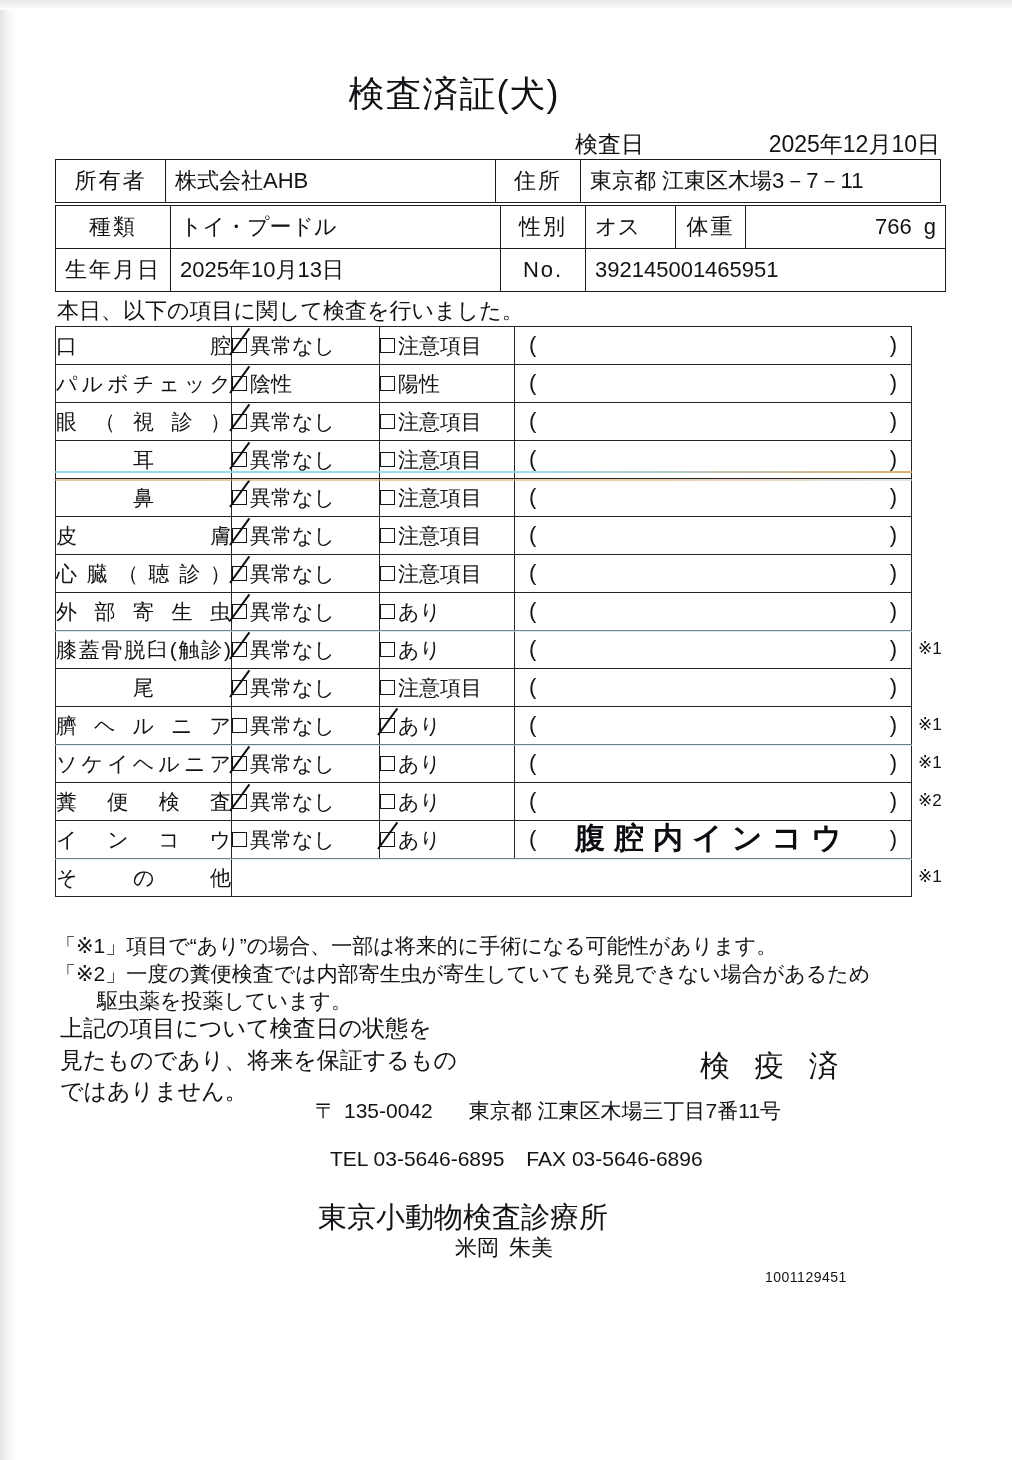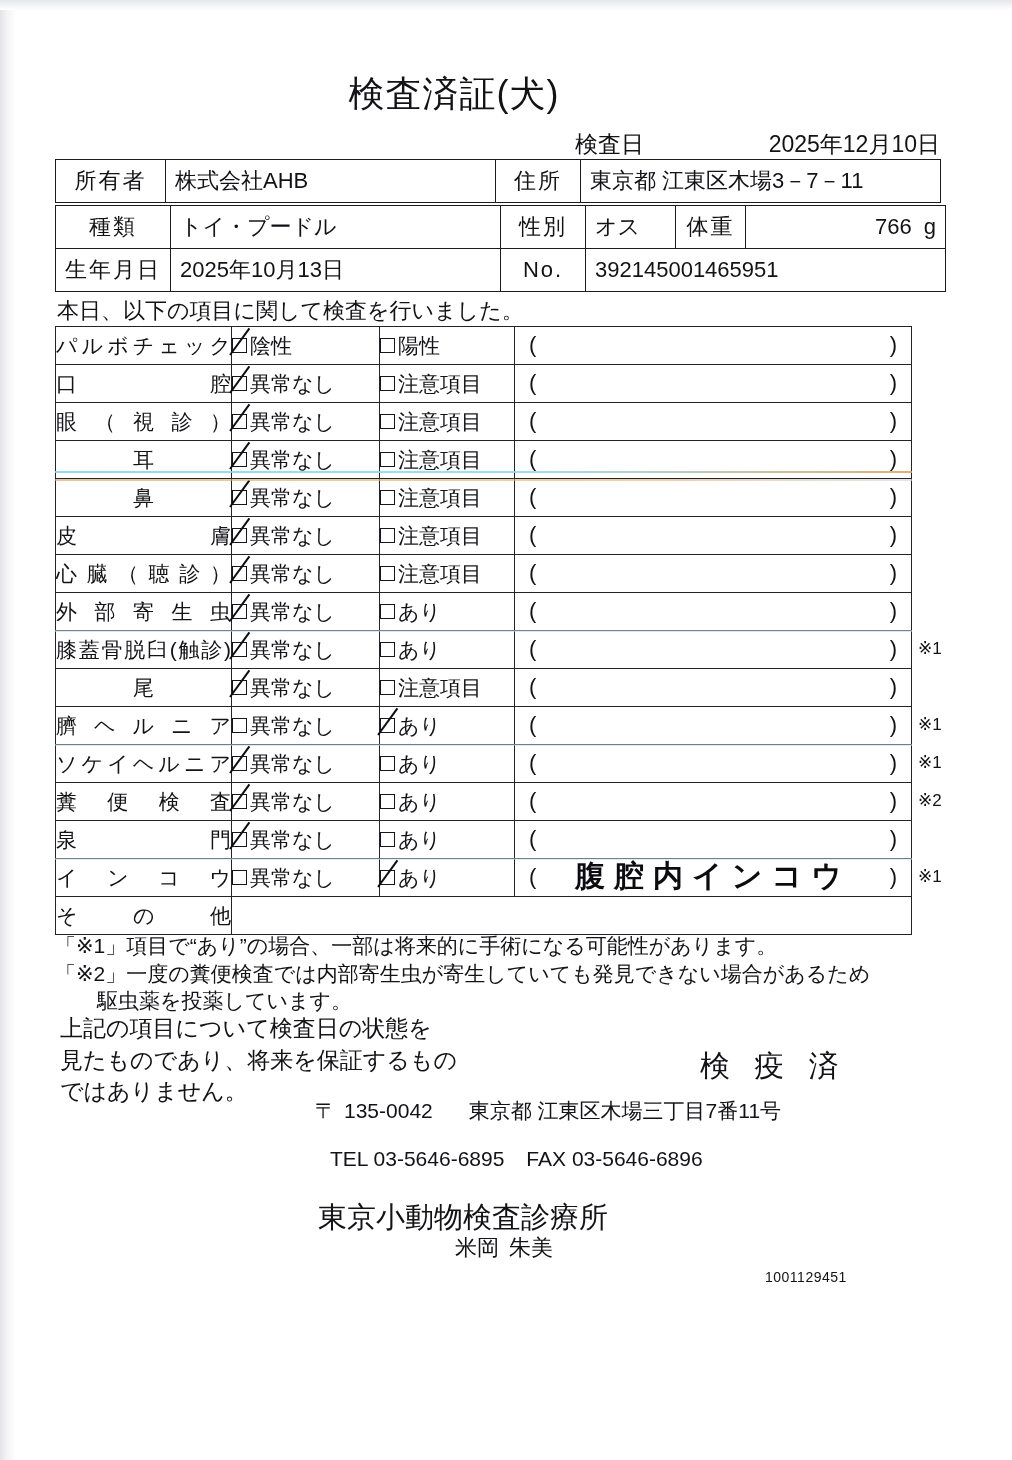--- a/index.html
+++ b/index.html
@@ -257,56 +257,56 @@
     </tr>
   </tbody>
     </table>
 
   <div class="statement">本日、以下の項目に関して検査を行いました。</div>
 
   <table id="exam-table">
       <tbody id="exam-body">
         <tr>
           <td class="c-label">
+            <span class="lbl-just">口腔</span>
+          </td>
+          <td class="c-opt1"><span class="opt">
+              <span class="cbox checked"></span>
+              <span>異常なし</span>
+            </span></td>
+          <td class="c-opt2"><span class="opt">
+              <span class="cbox"></span>
+              <span>注意項目</span>
+            </span></td>
+          <td class="c-note">
+            <span class="paren-l">(</span>
+            <span class="note-text"></span>
+            <span class="paren-r">)</span>
+          </td>
+        </tr>
+        <tr>
+          <td class="c-label">
             <span class="lbl-just">パルボチェック</span>
           </td>
           <td class="c-opt1"><span class="opt">
               <span class="cbox checked"></span>
               <span>陰性</span>
             </span></td>
           <td class="c-opt2"><span class="opt">
               <span class="cbox"></span>
               <span>陽性</span>
             </span></td>
           <td class="c-note">
             <span class="paren-l">(</span>
             <span class="note-text"></span>
             <span class="paren-r">)</span>
           </td>
         </tr>
         <tr>
           <td class="c-label">
-            <span class="lbl-just">口腔</span>
-          </td>
-          <td class="c-opt1"><span class="opt">
-              <span class="cbox checked"></span>
-              <span>異常なし</span>
-            </span></td>
-          <td class="c-opt2"><span class="opt">
-              <span class="cbox"></span>
-              <span>注意項目</span>
-            </span></td>
-          <td class="c-note">
-            <span class="paren-l">(</span>
-            <span class="note-text"></span>
-            <span class="paren-r">)</span>
-          </td>
-        </tr>
-        <tr>
-          <td class="c-label">
             <span class="lbl-just">眼（視診）</span>
           </td>
           <td class="c-opt1"><span class="opt">
               <span class="cbox checked"></span>
               <span>異常なし</span>
             </span></td>
           <td class="c-opt2"><span class="opt">
               <span class="cbox"></span>
               <span>注意項目</span>
             </span></td>
@@ -474,38 +474,20 @@
             </span></td>
           <td class="c-note">
             <span class="paren-l">(</span>
             <span class="note-text"></span>
             <span class="paren-r">)</span>
           </td>
         </tr>
         <tr>
           <td class="c-label">
             <span class="lbl-just">糞便検査</span>
-          </td>
-          <td class="c-opt1"><span class="opt">
-              <span class="cbox checked"></span>
-              <span>異常なし</span>
-            </span></td>
-          <td class="c-opt2"><span class="opt">
-              <span class="cbox"></span>
-              <span>あり</span>
-            </span></td>
-          <td class="c-note">
-            <span class="paren-l">(</span>
-            <span class="note-text"></span>
-            <span class="paren-r">)</span>
-          </td>
-        </tr>
-        <tr>
-          <td class="c-label">
-            <span class="lbl-just">泉門</span>
           </td>
           <td class="c-opt1"><span class="opt">
               <span class="cbox checked"></span>
               <span>異常なし</span>
             </span></td>
           <td class="c-opt2"><span class="opt">
               <span class="cbox"></span>
               <span>あり</span>
             </span></td>
           <td class="c-note">

